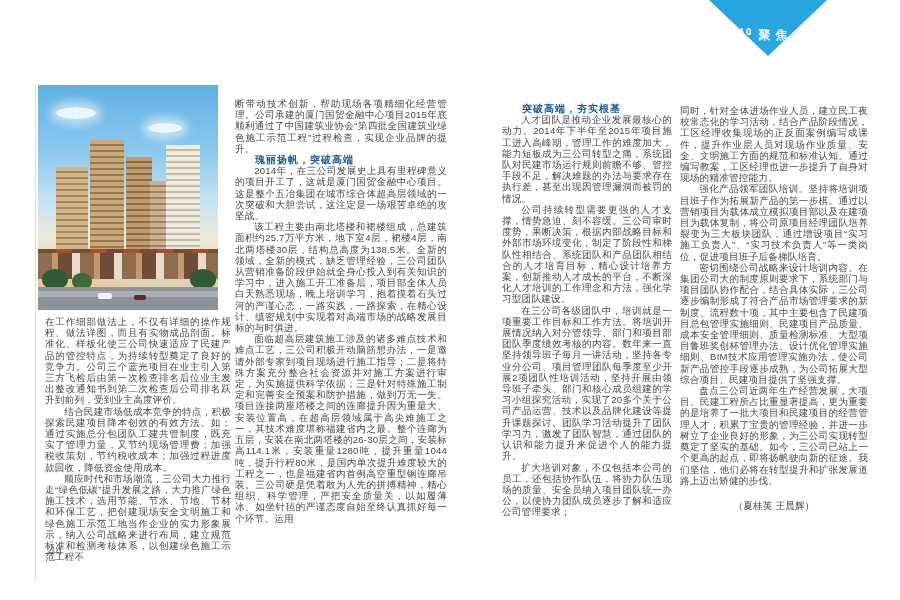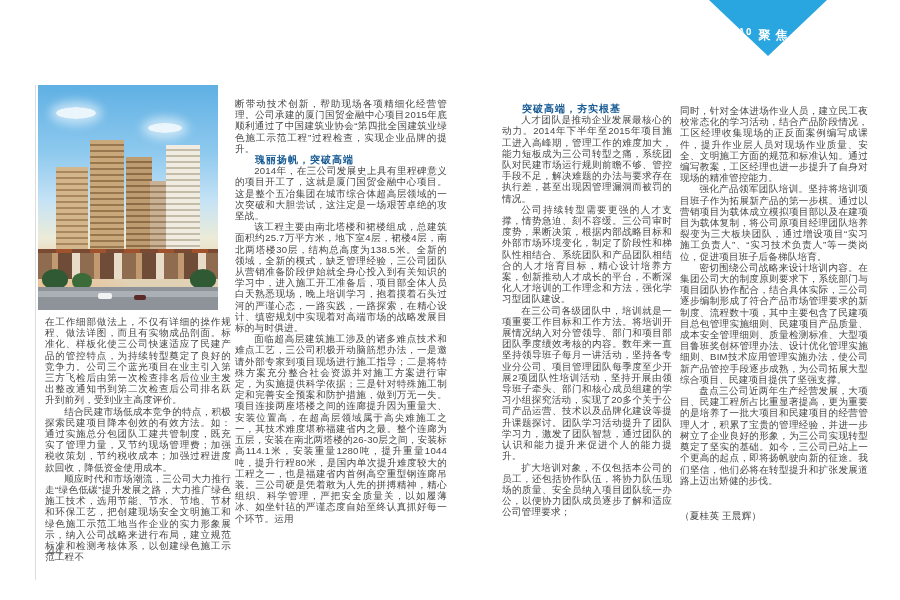--- a/index.html
+++ b/index.html
@@ -11,21 +11,21 @@
   #left-page{left:0;width:455px;}
   #right-page{left:455px;width:445px;}
   .page-edge{position:absolute;width:1px;background:#dcdcdc;}
   
   .col{
     position:absolute;text-align:justify;color:#474747;
     font-size:9.6px;line-height:11.2px;letter-spacing:0.2px;
   }
   .col p{margin:0;text-indent:2em;}
   .col p.p-cont{text-indent:0;}
-  .col p.byline{text-align:left;text-indent:0;margin-top:24px;color:#3c3c3c;}
+  .col p.byline{text-align:center;text-indent:0;margin-top:14px;color:#3c3c3c;}
   .col h3{
     margin:0;font-size:10px;line-height:11.2px;font-weight:bold;
     color:#1a5d96;text-indent:2em;letter-spacing:1px;
   }
   .pagenum{position:absolute;font-size:13px;color:#777;}
   
   #focus-triangle{
     position:absolute;left:709px;top:0;width:118px;height:56px;
     clip-path:polygon(0 0,100% 0,50% 100%);
     display:flex;flex-direction:row;align-items:center;

